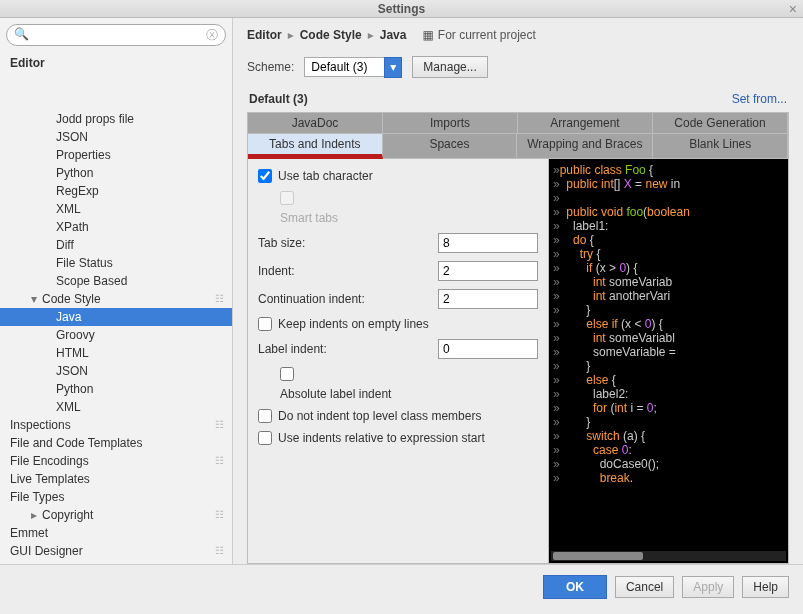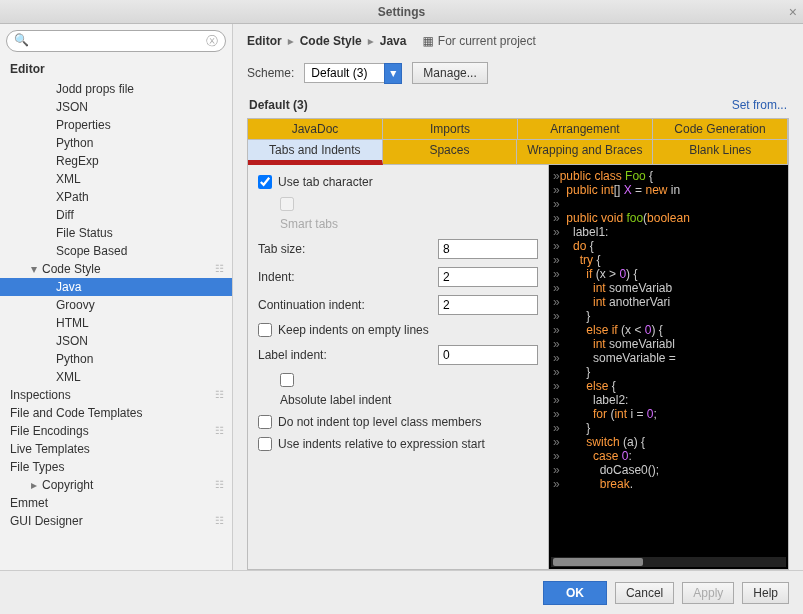--- a/index.html
+++ b/index.html
@@ -1,28 +1,28 @@
 <!DOCTYPE html>
 <html><head>
 <meta charset="utf-8">
 <style>
 * { box-sizing: border-box; margin: 0; padding: 0; font-family: "Segoe UI", Arial, sans-serif; font-size: 12px; }
 body { background: #ededed; width: 803px; height: 614px; overflow: hidden; }
-.titlebar { height: 24px; background: linear-gradient(#e8e8e8,#d8d8d8); border-bottom: 1px solid #bbb; display:flex; align-items:center; justify-content:center; position:relative; }
+.titlebar { height: 18px; background: linear-gradient(#e8e8e8,#d8d8d8); border-bottom: 1px solid #bbb; display:flex; align-items:center; justify-content:center; position:relative; }
 .titlebar .title { color:#555; font-weight:bold; }
 .titlebar .close { position:absolute; right:6px; color:#888; cursor:pointer; font-size:14px; }
 .body { display:flex; height:546px; }
 .sidebar { width:233px; background:#f2f2f2; border-right:1px solid #ccc; display:flex; flex-direction:column; }
 .search-wrap { padding:6px; }
 .search { width:100%; height:22px; border:1px solid #aaa; border-radius:11px; padding:0 22px 0 22px; background:#fff; position:relative; }
 .search-inner { position:relative; }
 .search-inner .mag { position:absolute; left:14px; top:9px; color:#888; pointer-events:none; }
 .search-inner .clr { position:absolute; right:14px; top:9px; color:#aaa; }
 .tree-header { padding:4px 10px; font-weight:bold; color:#333; }
-.tree { overflow:auto; flex:1; }
+.tree { overflow:auto; flex:1;margin-top:36px; }
 .tree-item { height:18px; line-height:18px; padding-left:10px; color:#333; white-space:nowrap; display:flex; align-items:center; }
 .tree-item.pl1 { padding-left:56px; }
 .tree-item.pl0 { }
 .tree-item.plm { padding-left:28px; }
 .tree-item.selected { background:#3b7fd9; color:#fff; }
 .tree-item .exp { display:inline-block; width:12px; text-align:center; color:#777; margin-right:2px; }
 .tree-item .cfg { margin-left:auto; margin-right:8px; color:#bbb; font-size:10px; }
 .main { flex:1; padding:8px 14px 0 14px; display:flex; flex-direction:column; }
 .crumbs { display:flex; align-items:center; gap:6px; padding:2px 0 10px 0; color:#333; }
 .crumbs b { font-weight:bold; }
@@ -32,21 +32,21 @@
 .scheme-row label { color:#444; }
 .scheme-select { display:flex; align-items:center; }
 .scheme-select .val { border:1px solid #aaa; background:#fff; padding:2px 6px; border-right:none; min-width:80px;}
 .scheme-select .btn { width:18px; height:21px; background:#3b7fd9; color:#fff; display:flex; align-items:center; justify-content:center; border:1px solid #2f6bc0; }
 button.flat { background:linear-gradient(#f6f6f6,#e3e3e3); border:1px solid #aaa; padding:3px 10px; color:#333; }
 .scheme-title-row { display:flex; justify-content:space-between; align-items:center; padding:0 2px 6px 2px; }
 .scheme-title-row .name { font-weight:bold; color:#333; }
 .scheme-title-row .setfrom { color:#2a5db0; }
 .tabs { border:1px solid #bcbcbc; border-bottom:none; }
 .tabrow { display:flex; }
-.tab { border:1px solid #bcbcbc; border-left:none; border-top:none; padding:3px 10px; background:#eab308; color:#333; white-space:nowrap; }
+.tab { border:1px solid #bcbcbc; border-left:none; border-top:none; padding:3px 10px; background:#a3a3a3; color:#333; white-space:nowrap; }
 .tabrow .tab:first-child { border-left:none; }
 .tab.active { background:#d6e4f6; border-bottom:5px solid #b91c1c; }
 .tab.row2 { flex:1; text-align:center; }
 .content { border:1px solid #bcbcbc; border-top:none; flex:1; display:flex; min-height:0; }
 .form { width:300px; padding:10px 10px; display:flex; flex-direction:column; gap:8px; }
 .form-row { display:flex; align-items:center; gap:1px; }
 .form-row label { flex:1; color:#333; }
 .form-row input[type=text] { width:100px; border:1px solid #999; padding:2px 4px; background:#fff; }
 .chk { display:flex; align-items:flex-start; gap:6px; color:#333; }
 .chk input { width:14px; height:14px; }

